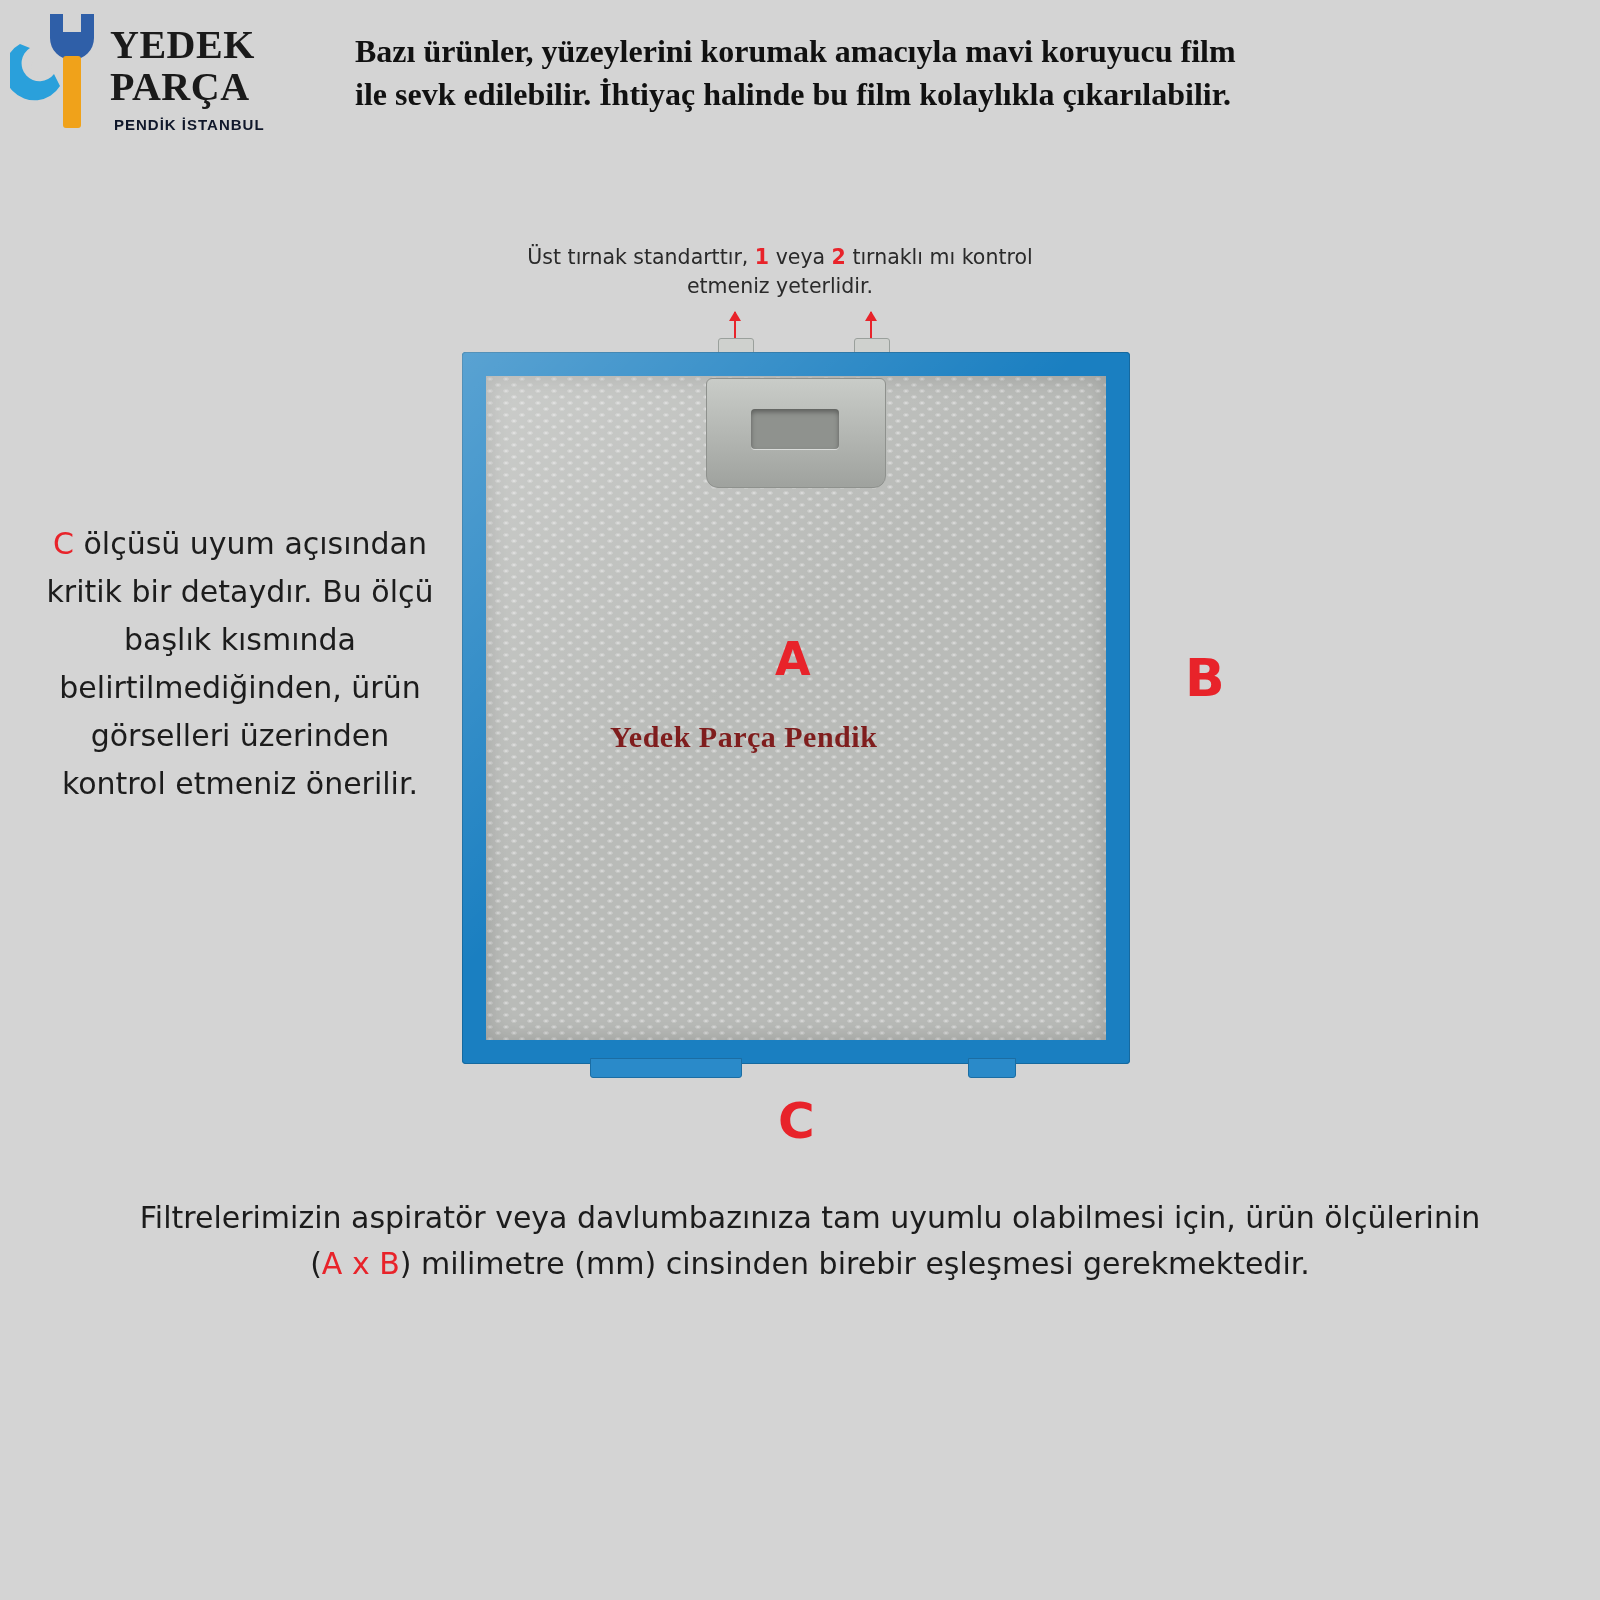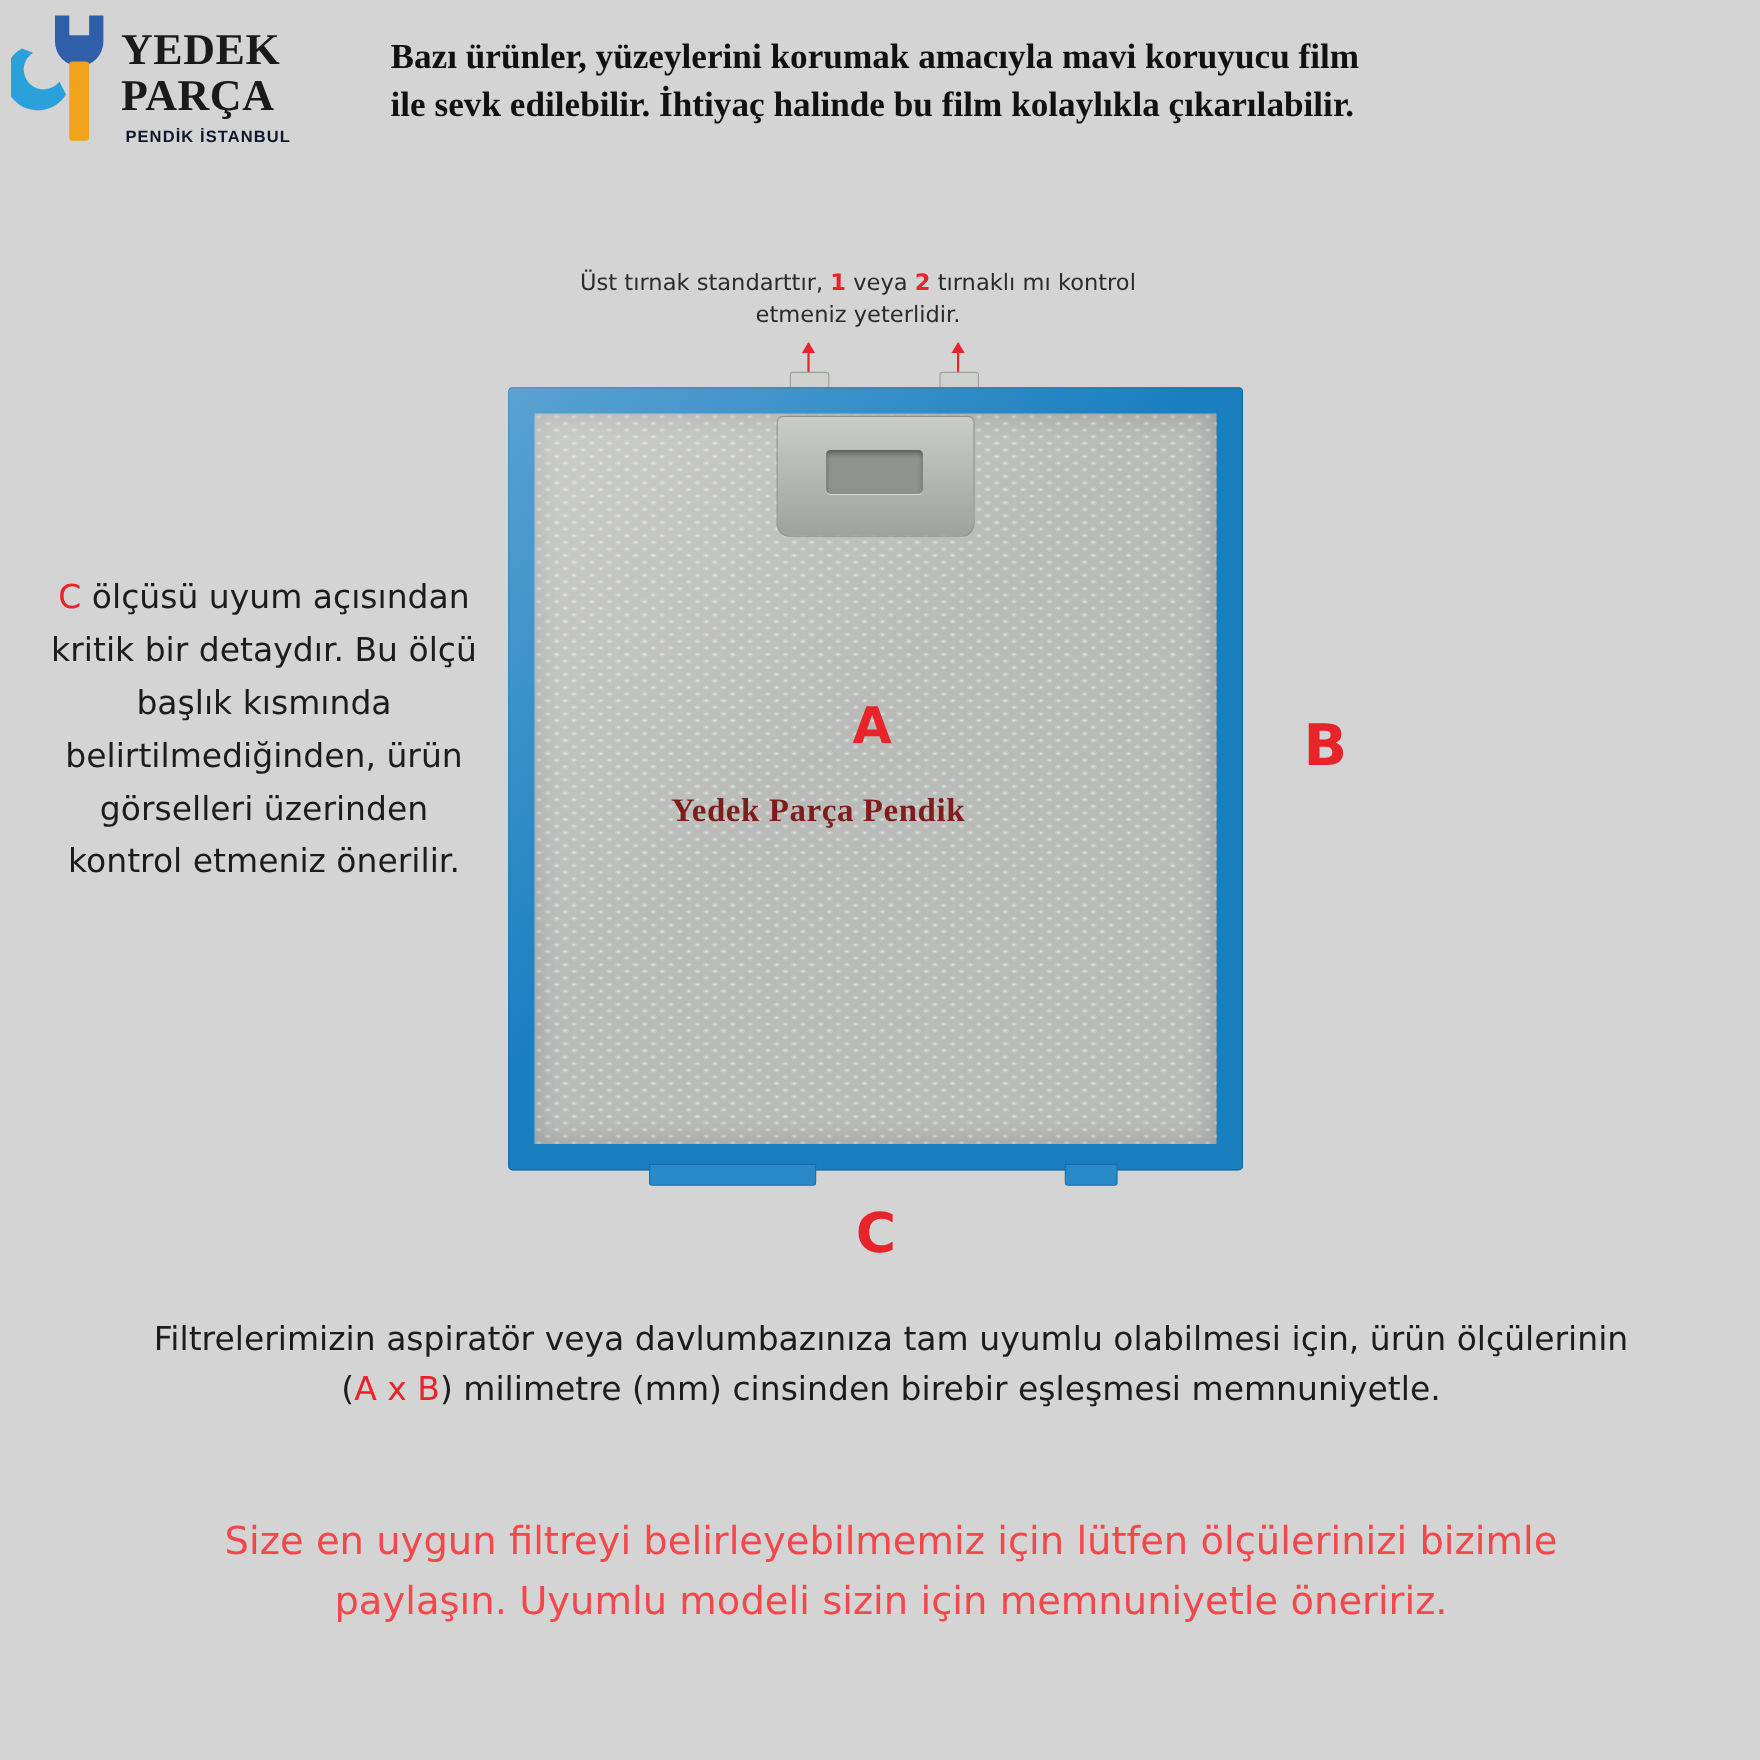--- a/index.html
+++ b/index.html
@@ -323,18 +323,17 @@
   <div class="leftpara">
     <span class="c-red">C</span><span> ölçüsü uyum açısından kritik bir detaydır. Bu ölçü başlık kısmında belirtilmediğinden, ürün görselleri üzerinden kontrol etmeniz önerilir.</span>
   </div>
 
   <svg class="meas">
     <path d="M312 960 C 350 1060, 430 1140, 570 1158" fill="none" stroke="#111" stroke-width="17" stroke-linecap="round"></path>
     <polygon points="660,1162 580,1120 596,1196" fill="#111"></polygon>
   </svg>
 
   <div class="botpara">
-    <span>Filtrelerimizin aspiratör veya davlumbazınıza tam uyumlu olabilmesi için, ürün ölçülerinin (</span><span class="ab-red">A x B</span><span>) milimetre (mm) cinsinden birebir eşleşmesi memnuniyetle.</span>
-  </div>
-
-  <div class="redpara">Size en uygun filtreyi belirleyebilmemiz için lütfen ölçülerinizi bizimle paylaşın. Uyumlu modeli sizin için memnuniyetle öneririz.</div>
+    <span>Filtrelerimizin aspiratör veya davlumbazınıza tam uyumlu olabilmesi için, ürün ölçülerinin (</span><span class="ab-red">A x B</span><span>) milimetre (mm) cinsinden birebir eşleşmesi gerekmektedir.</span>
+  </div>
+
 
 </div>
 
 </body></html>

